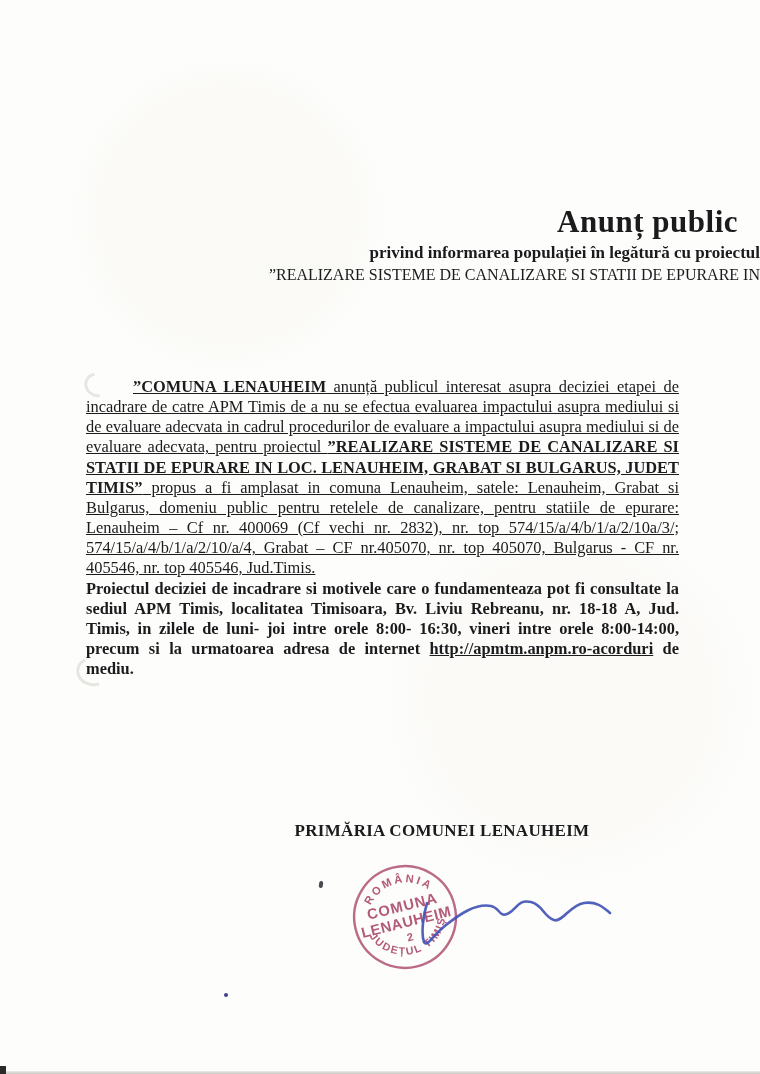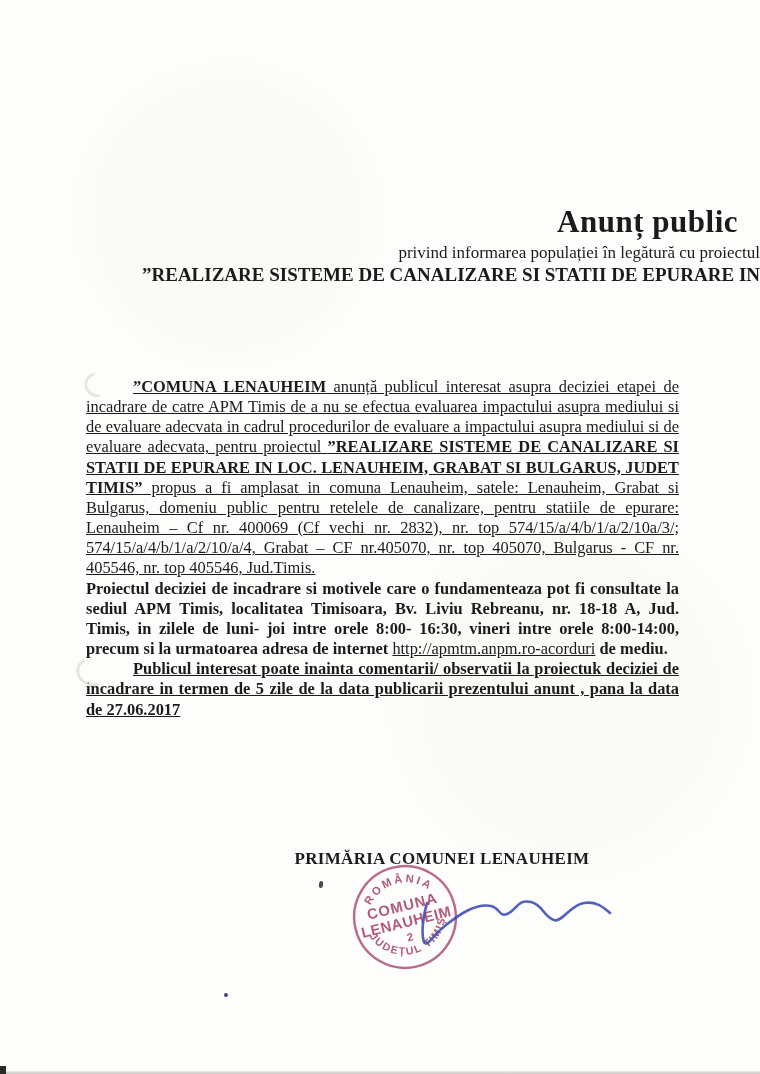--- a/index.html
+++ b/index.html
@@ -23,41 +23,41 @@
 
   .header{
     position:absolute; top:204px; left:0; right:0;
     text-align:right;
   }
   .doc-title{
     font-size:31px; font-weight:bold; letter-spacing:.5px;
     position:relative; left:-22px;
   }
   .doc-subtitle{
-    font-size:17px; font-weight:normal; margin-top:3px;
+    font-size:17px; font-weight:bold; margin-top:3px;
   }
   .doc-subject{
-    font-size:19px; font-weight:bold; line-height:22.5px;
+    font-size:16px; font-weight:normal; line-height:22.5px;
     margin-top:1px;
   }
 
   .bodytext{
     position:absolute; top:377px; left:86px; width:593px;
     font-size:16.4px; line-height:20.15px;
     text-align:justify;
   }
   .bodytext p{margin:0;}
   .indent{text-indent:47px;text-decoration:underline;}
   .bold{font-weight:bold;}
-  .url{font-weight:normal; text-decoration:underline;}
+  .url{font-weight:bold; text-decoration:underline;}
 
   .signer{
     position:absolute; top:821px; left:0; right:0;
     text-align:center; padding-left:124px;
-    font-size:17px; font-weight:bold; letter-spacing:.3px;margin-top:28px;
+    font-size:17px; font-weight:bold; letter-spacing:.3px;
   }
 
   .stamp-wrap{
     position:absolute; top:856px; left:344px; width:122px; height:122px;
     opacity:.92;
   }
   .stamp-wrap svg{width:100%;height:100%;}
 
   .signature-wrap{
     position:absolute; top:870px; left:380px; width:250px; height:90px;
@@ -94,21 +94,20 @@
 
 <div class="header">
   <div class="doc-title">Anunț public</div>
   <div class="doc-subtitle">privind informarea populației în legătură cu proiectul</div>
   <div class="doc-subject">”REALIZARE SISTEME DE CANALIZARE SI STATII DE EPURARE IN</div>
 </div>
 
 <div class="bodytext">
   <p class="indent"><span class="bold">”COMUNA LENAUHEIM</span><span> anunță publicul interesat asupra deciziei etapei de incadrare de catre APM Timis de a nu se efectua evaluarea impactului asupra mediului si de evaluare adecvata in cadrul procedurilor de evaluare a impactului asupra mediului si de evaluare adecvata, pentru proiectul </span><span class="bold">”REALIZARE SISTEME DE CANALIZARE SI STATII DE EPURARE IN LOC. LENAUHEIM, GRABAT SI BULGARUS, JUDET TIMIS”</span><span> propus a fi amplasat in comuna Lenauheim, satele: Lenauheim, Grabat si Bulgarus, domeniu public pentru retelele de canalizare, pentru statiile de epurare: Lenauheim – Cf nr. 400069 (Cf vechi nr. 2832), nr. top 574/15/a/4/b/1/a/2/10a/3/; 574/15/a/4/b/1/a/2/10/a/4, Grabat – CF nr.405070, nr. top 405070, Bulgarus -  CF nr. 405546, nr. top 405546, Jud.Timis.</span></p>
   <p class="bold"><span>Proiectul deciziei de incadrare si motivele care o fundamenteaza pot fi consultate la sediul APM Timis, localitatea Timisoara, Bv. Liviu Rebreanu, nr. 18-18 A, Jud. Timis, in zilele de luni- joi intre orele 8:00- 16:30, vineri intre orele 8:00-14:00, precum si la urmatoarea adresa de internet </span><span class="url">http://apmtm.anpm.ro-acorduri</span><span> de mediu.</span></p>
-  <p class="bold indent">Publicul interesat poate inainta comentarii/ observatii la proiectuk deciziei de incadrare in termen de 5 zile de la data publicarii prezentului anunt , pana la data de 27.06.2017</p>
 </div>
 
 <div class="signer">PRIMĂRIA COMUNEI LENAUHEIM</div>
 
 <div class="stamp-wrap">
   <svg viewBox="-60 -60 120 120">
     <g transform="rotate(-14)" fill="var(--stamp-color)" font-family="Liberation Sans, sans-serif">
       <circle r="50" fill="none" stroke="var(--stamp-color)" stroke-width="2.4" opacity="0.9"></circle>
       <defs>
         <path id="arcTop" d="M -38,4 A 38,38 0 0 1 38,4" fill="none"></path>

